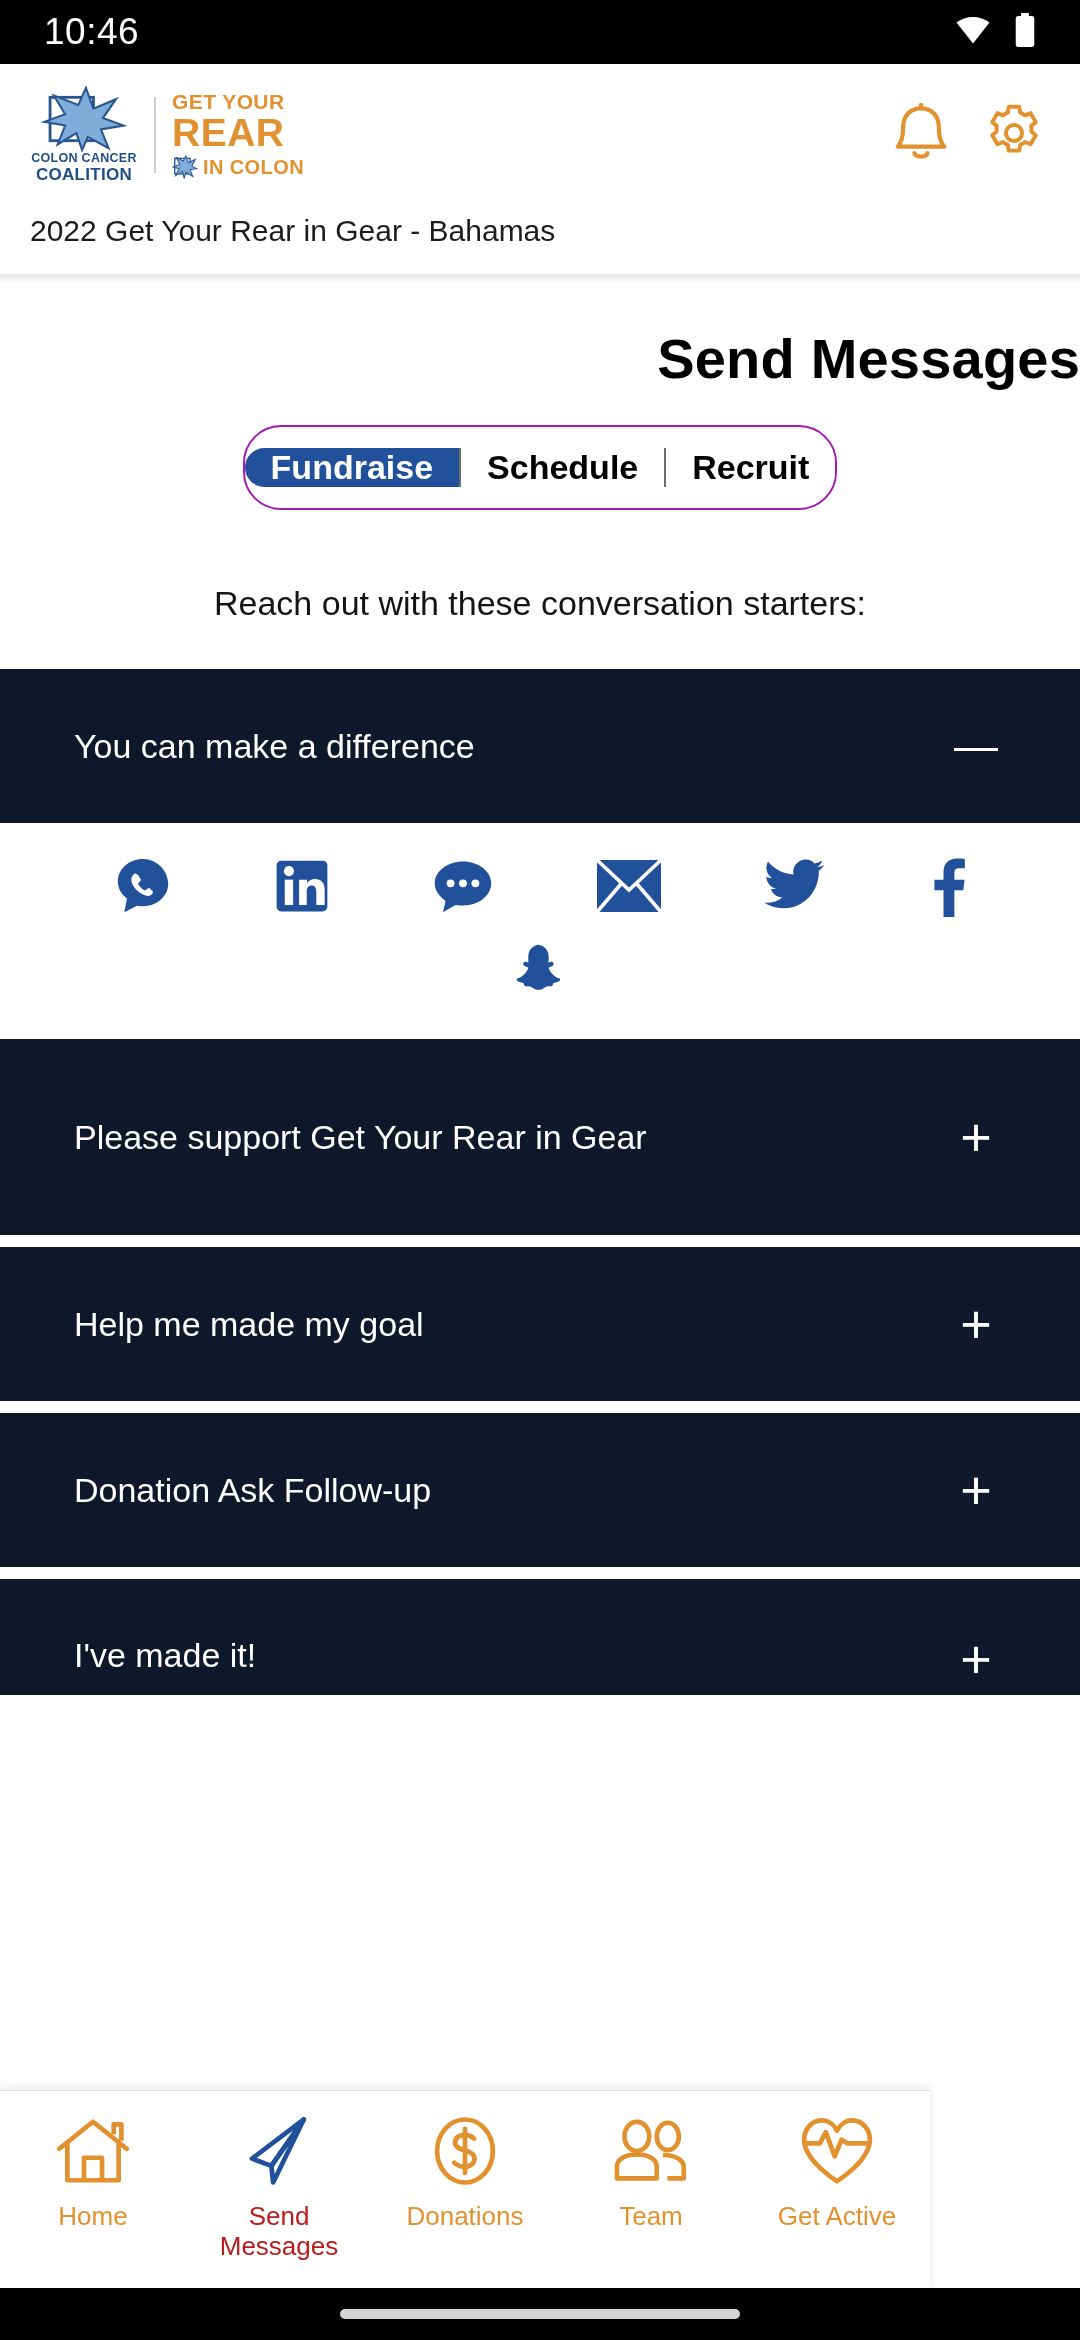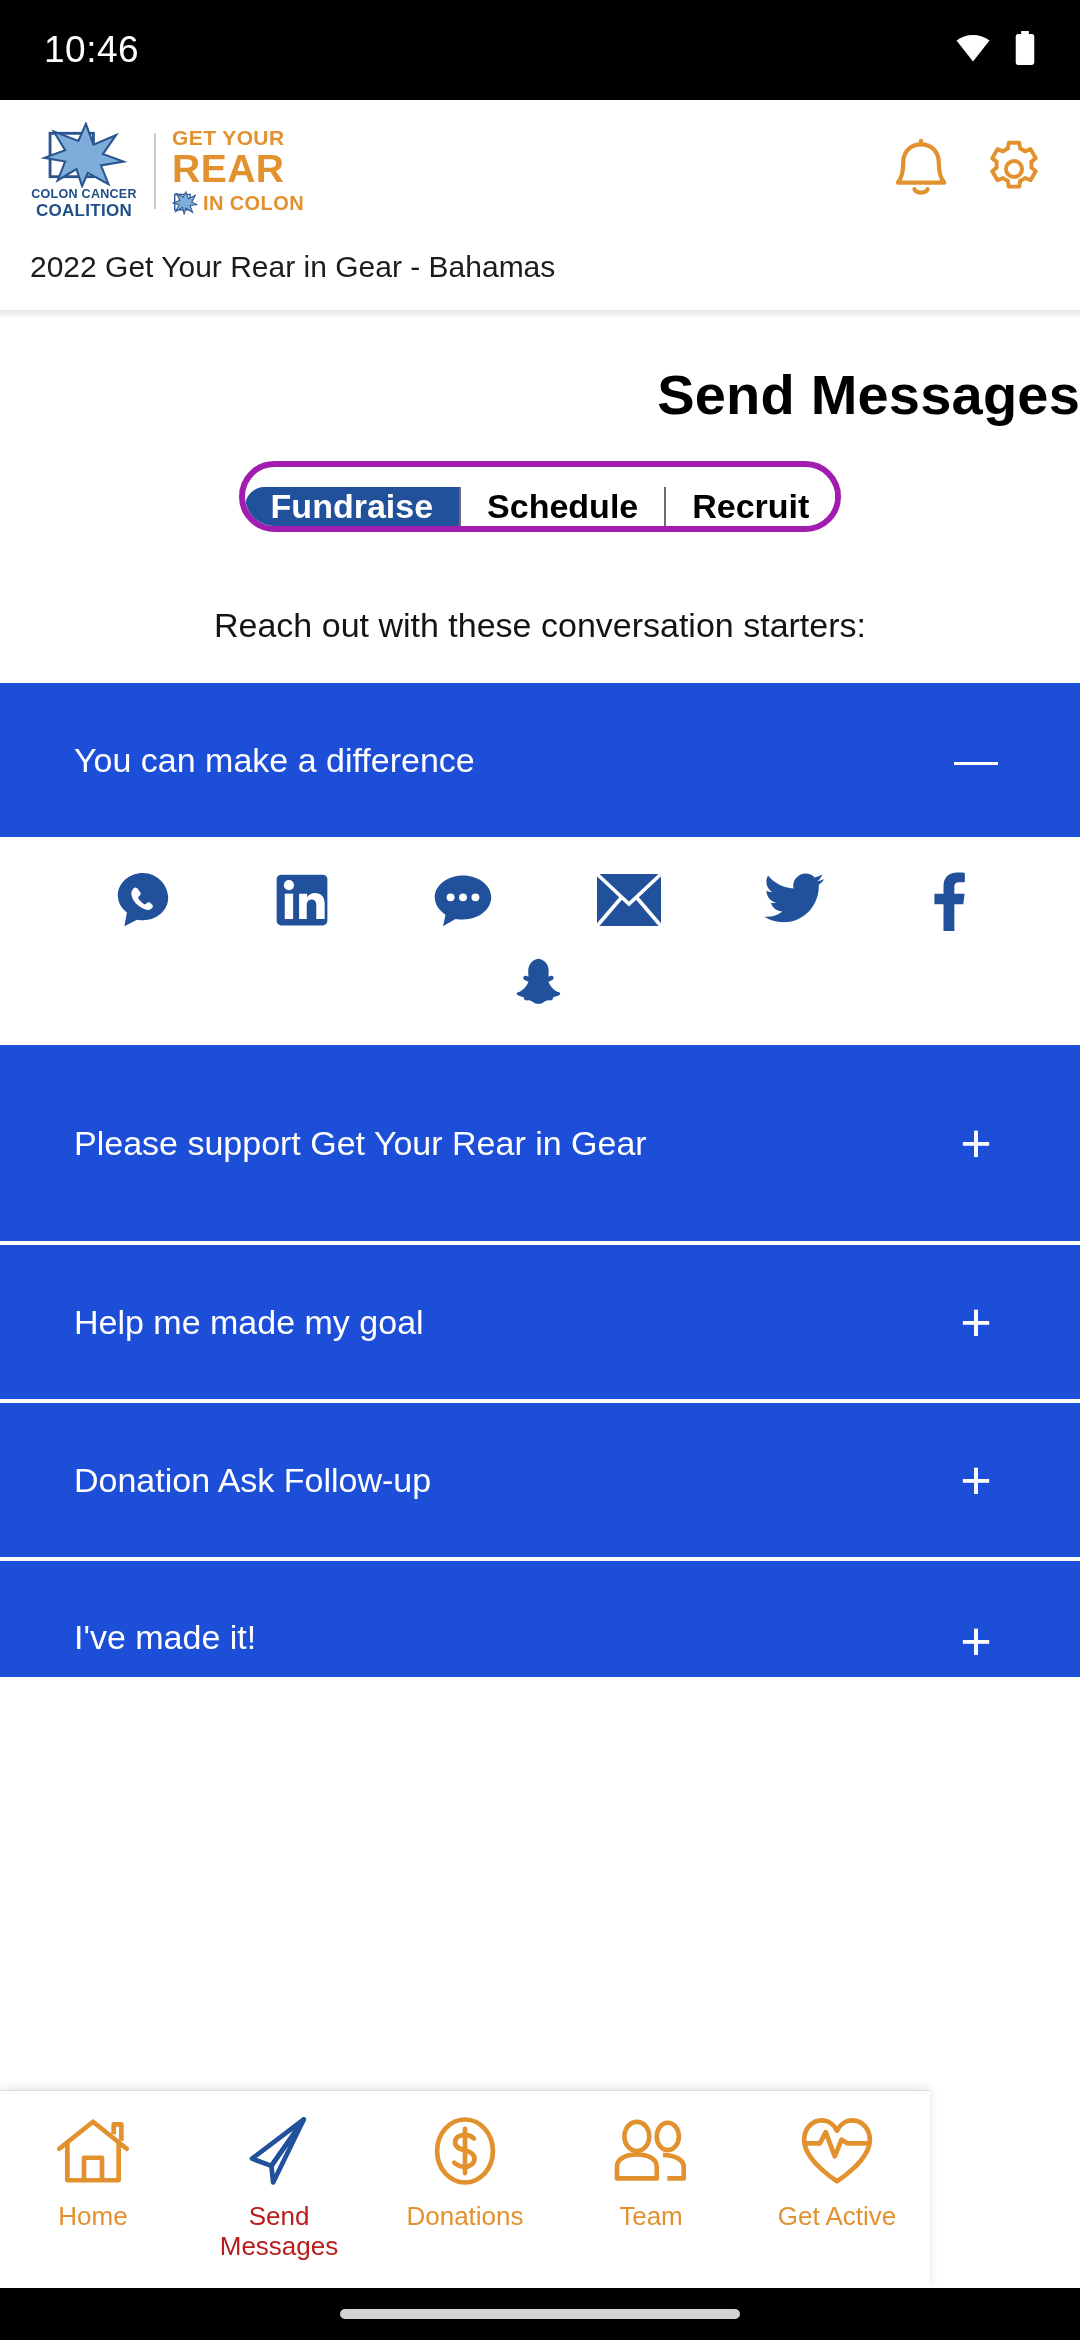--- a/index.html
+++ b/index.html
@@ -6,21 +6,21 @@
   html, body {
     width:1080px; height:2340px;
     background:#000;
     font-family:"Liberation Sans", sans-serif;
     overflow:hidden;
   }
   #phone { position:relative; width:1080px; height:2340px; background:#ffffff; }
 
   
   .statusbar {
-    height:100px; background:#000; color:#fff;
+    height:64px; background:#000; color:#fff;
     display:flex; align-items:center; justify-content:space-between;
     padding:0 44px;
   }
   .status-time { font-size:37px; font-weight:500; letter-spacing:.5px; }
   .status-right { display:flex; align-items:center; gap:22px; }
 
   
   .appheader {
     background:#fff; padding:22px 30px 0 30px;
     position:relative;
@@ -48,43 +48,44 @@
   
   .page { background:#fff; }
   .page-title {
     text-align:right; font-size:56px; font-weight:700; color:#000;
     padding:44px 0 34px 0; letter-spacing:.2px;
   }
 
   
   .segment-wrap { display:flex; justify-content:center; padding-bottom:18px; }
   .segment {
-    display:flex; border:6px solid #a21caf; border-radius:38px;
-    overflow:hidden; height:71px; align-items:flex-end;
+    display:flex; border:2px solid #a21caf; border-radius:38px;
+    overflow:hidden; height:85px; align-items:center;
   }
   .seg-btn {
     display:flex; align-items:center; justify-content:center;
     font-size:34px; font-weight:700; color:#000; background:#fff;
     padding:0 26px; border-right:2px solid #6e6e6e; white-space:nowrap;
   }
   .seg-btn:last-child { border-right:none; }
   .seg-btn.active { background:#22519b; color:#fff; border-radius:36px 0 0 36px; }
 
   .starters-line {
     text-align:center; font-size:34px; color:#141414;
     padding:56px 0 38px 0; font-weight:400;
   }
 
   
   .accordion { width:100%; }
   .acc-item {
-    background:#1d4ed8; color:#fff;
+    background:#0f172a; color:#fff;
     display:flex; align-items:center; justify-content:space-between;
     padding:0 74px 0 74px; min-height:158px;
     border-bottom:4px solid #ffffff;
+    margin-top:8px;
   }
   .acc-title { font-size:34px; font-weight:400; line-height:1.24; max-width:720px; }
   .acc-sign {
     font-size:54px; font-weight:300; line-height:1; width:60px;
     text-align:center; flex:0 0 60px; color:#fff;
   }
   .acc-sign.minus { font-size:44px; }
   .acc-item.tall { min-height:200px; }
 
   

